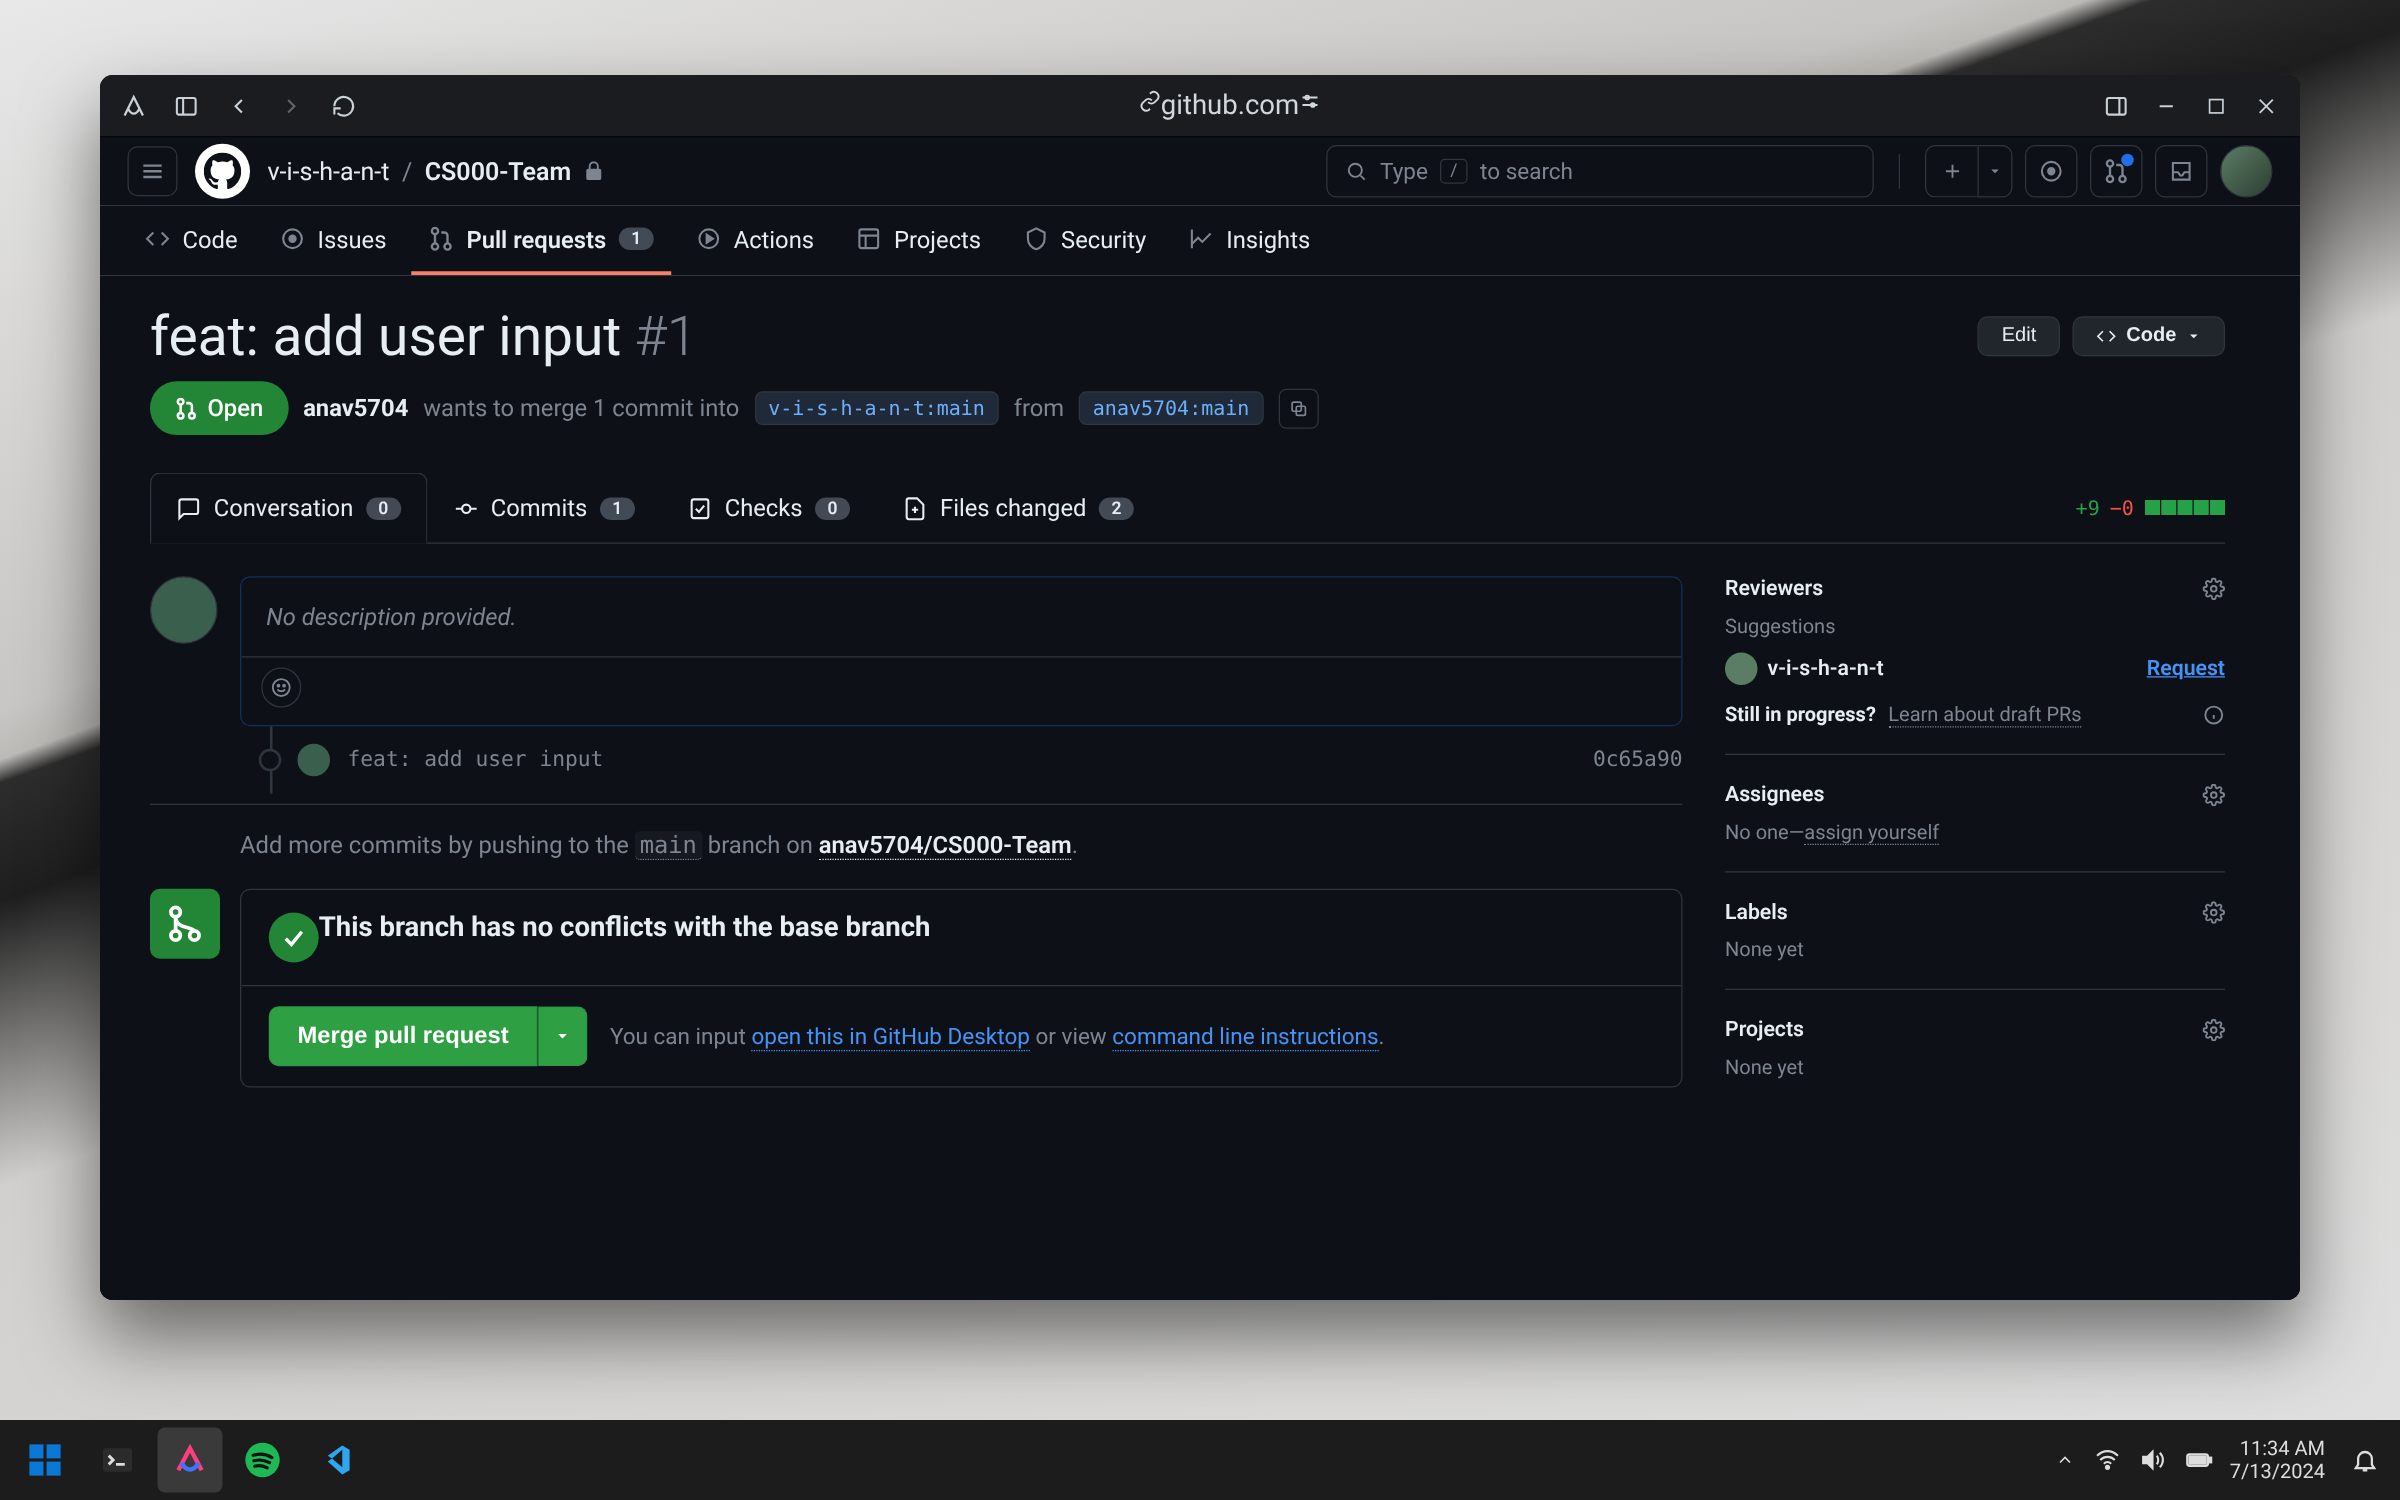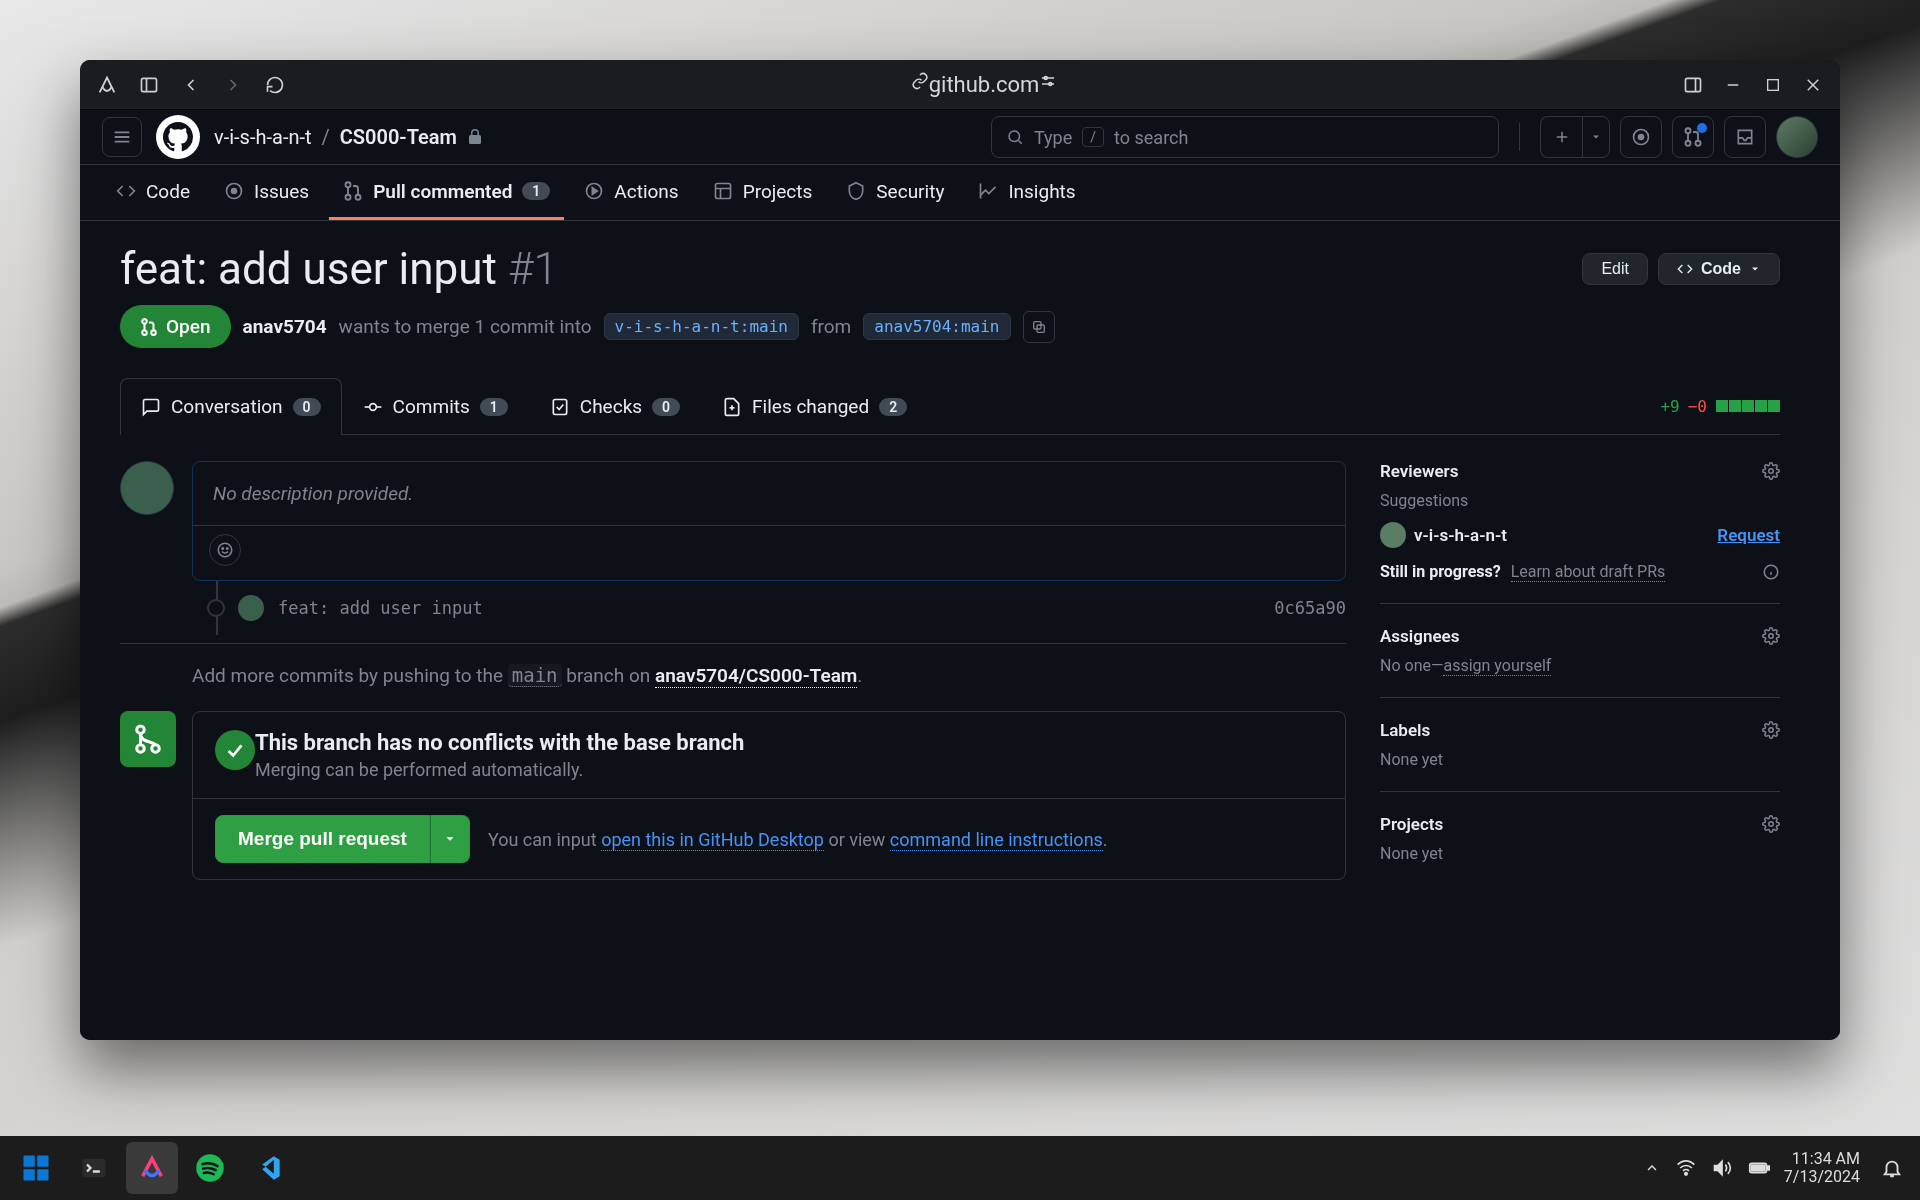--- a/index.html
+++ b/index.html
@@ -87,21 +87,21 @@
     background:#fff;
     display:flex; align-items:center; justify-content:center;
   }
   .repo-path { display:flex; align-items:center; gap:10px; font-size:20px; }
   .repo-path a { color: var(--text); text-decoration:none; }
   .repo-path .sep { color: var(--text-muted); }
   .repo-path .name { font-weight:600; }
   .repo-path .lock { color: var(--text-muted); font-size:16px; }
   .search-input {
     margin-left:auto;
-    width: 508px;
+    width: 438px;
     height: 42px;
     background: var(--bg);
     border:1px solid var(--border);
     border-radius:8px;
     display:flex; align-items:center;
     padding: 0 14px;
     gap:10px;
     color: var(--text-muted);
     font-size:18px;
   }
@@ -562,21 +562,21 @@
         </svg>
       <span>Issues</span>
     </div>
     <div class="nav-tab active">
       <svg width="20" height="20" viewBox="0 0 16 16" fill="none" stroke="currentColor" stroke-width="1.5">
           <circle cx="4" cy="3" r="2"></circle>
           <circle cx="4" cy="13" r="2"></circle>
           <circle cx="12" cy="13" r="2"></circle>
           <path d="M4 5v6M12 11V6a2 2 0 0 0-2-2H8"></path>
         </svg>
-      <span>Pull commented</span>
+      <span>Pull requests</span>
       <span class="count">1</span>
     </div>
     <div class="nav-tab">
       <svg width="20" height="20" viewBox="0 0 24 24" fill="none" stroke="currentColor" stroke-width="2">
           <circle cx="12" cy="12" r="9"></circle>
           <polygon points="10,8 16,12 10,16" fill="currentColor"></polygon>
         </svg>
       <span>Actions</span>
     </div>
     <div class="nav-tab">
@@ -735,21 +735,20 @@
           </div>
           <div class="merge-box">
             <div class="merge-top">
               <div class="check-circle">
                 <svg width="22" height="22" viewBox="0 0 24 24" fill="none" stroke="currentColor" stroke-width="3">
                     <polyline points="5 13 10 18 19 7"></polyline>
                   </svg>
               </div>
               <div>
                 <h3>This branch has no conflicts with the base branch</h3>
-                <p>Merging can be performed automatically.</p>
               </div>
             </div>
             <div class="merge-actions">
               <div class="merge-btn-group">
                 <button class="merge-btn">Merge pull request</button>
                 <button class="merge-caret">
                   <svg width="14" height="14" viewBox="0 0 24 24" fill="currentColor">
                       <path d="M6 9l6 6 6-6z"></path>
                     </svg>
                 </button>

